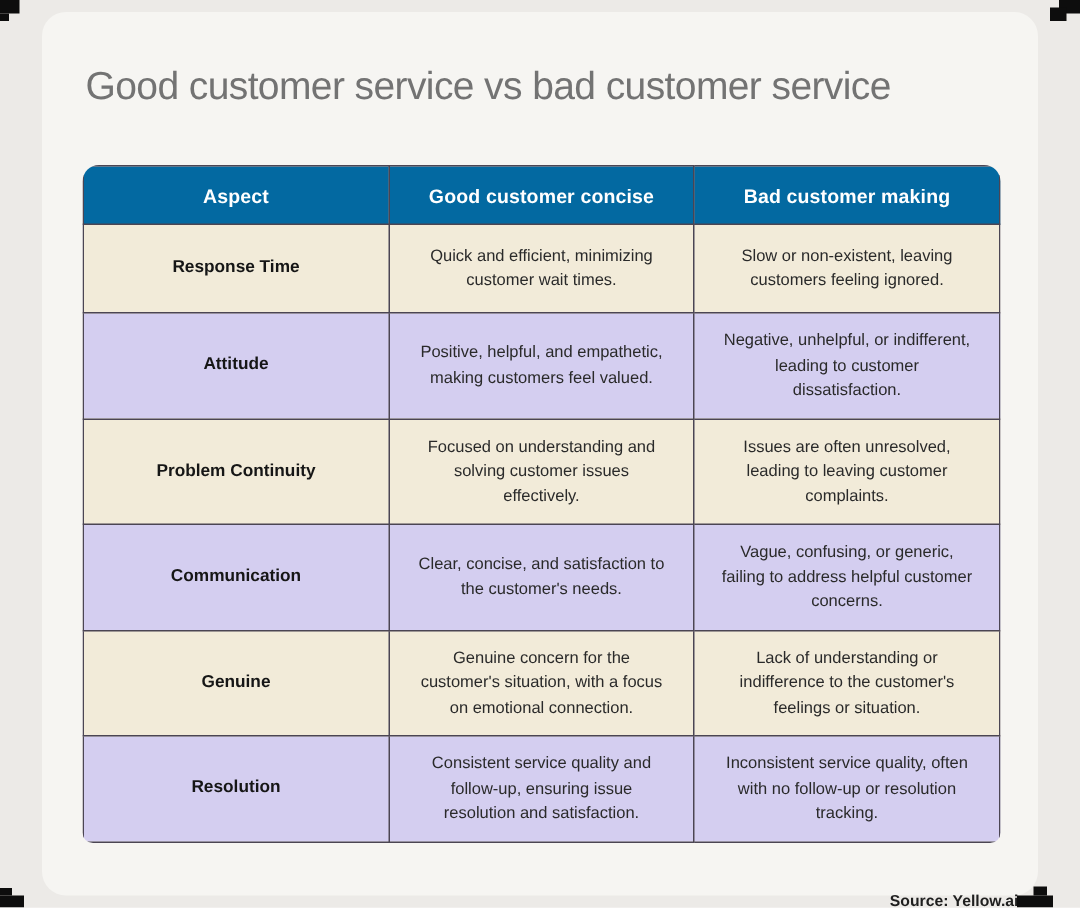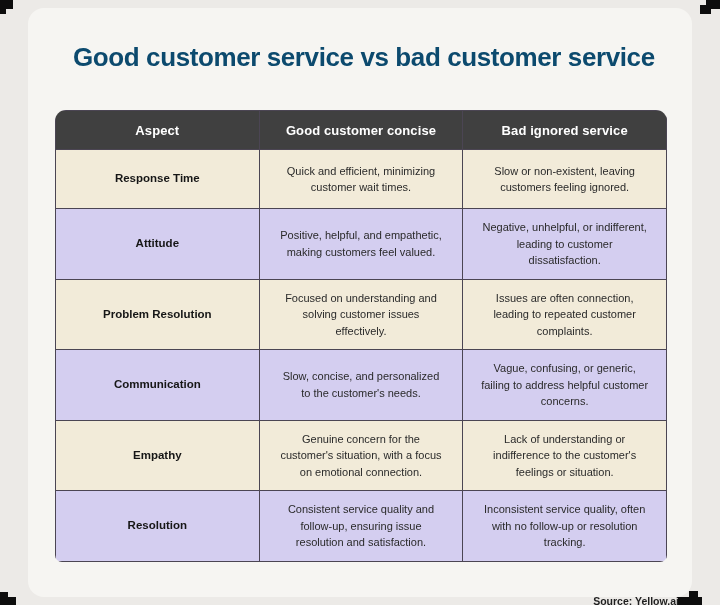--- a/index.html
+++ b/index.html
@@ -12,43 +12,43 @@
   .card {
     position: absolute;
     left: 28px; top: 8px;
     width: 664px; height: 589px;
     background: #f6f5f2;
     border-radius: 16px;
     padding: 30px 25px 0 27px;
   }
   .title {
     font-size: 26px;
-    font-weight: 700;
+    font-weight: 400;
     letter-spacing: -0.4px;
-    color: #0c4a6e;
+    color: #737373;
     margin-top: 4px;
-    margin-left: 18px;
+    margin-left: 2px;
   }
   .table-wrap {
     margin-top: 37px;
     border-radius: 11px 11px 7px 7px;
     overflow: hidden;
   }
   table {
     width: 100%;
     border-collapse: collapse;
     table-layout: fixed;
   }
   th, td {
     border: 1.5px solid #4b4553;
     text-align: center;
     vertical-align: middle;
   }
   thead th {
-    background: #404040;
+    background: #0369a1;
     color: #ffffff;
     font-size: 13px;
     font-weight: 700;
     height: 39px;
     letter-spacing: 0.1px;
   }
   td {
     height: 59px;
     padding: 10px 17px;
     font-size: 11px;
@@ -108,46 +108,46 @@
 
 <div class="card">
   <h1 class="title">Good customer service vs bad customer service</h1>
 
   <div class="table-wrap">
     <table>
       <thead>
         <tr>
           <th>Aspect</th>
           <th>Good customer concise</th>
-          <th>Bad ignored service</th>
+          <th>Bad customer making</th>
         </tr>
       </thead>
       <tbody id="rows">
           <tr class="cream">
             <td class="aspect">Response Time</td>
             <td>Quick and efficient, minimizing customer wait times.</td>
             <td>Slow or non-existent, leaving customers feeling ignored.</td>
           </tr>
           <tr class="lav">
             <td class="aspect">Attitude</td>
             <td>Positive, helpful, and empathetic, making customers feel valued.</td>
             <td>Negative, unhelpful, or indifferent, leading to customer dissatisfaction.</td>
           </tr>
           <tr class="cream">
-            <td class="aspect">Problem Resolution</td>
+            <td class="aspect">Problem Continuity</td>
             <td>Focused on understanding and solving customer issues effectively.</td>
-            <td>Issues are often connection, leading to repeated customer complaints.</td>
+            <td>Issues are often unresolved, leading to leaving customer complaints.</td>
           </tr>
           <tr class="lav">
             <td class="aspect">Communication</td>
-            <td>Slow, concise, and personalized to the customer's needs.</td>
+            <td>Clear, concise, and satisfaction to the customer's needs.</td>
             <td>Vague, confusing, or generic, failing to address helpful customer concerns.</td>
           </tr>
           <tr class="cream">
-            <td class="aspect">Empathy</td>
+            <td class="aspect">Genuine</td>
             <td>Genuine concern for the customer's situation, with a focus on emotional connection.</td>
             <td>Lack of understanding or indifference to the customer's feelings or situation.</td>
           </tr>
           <tr class="lav">
             <td class="aspect">Resolution</td>
             <td>Consistent service quality and follow-up, ensuring issue resolution and satisfaction.</td>
             <td>Inconsistent service quality, often with no follow-up or resolution tracking.</td>
           </tr>
         </tbody>
     </table>

